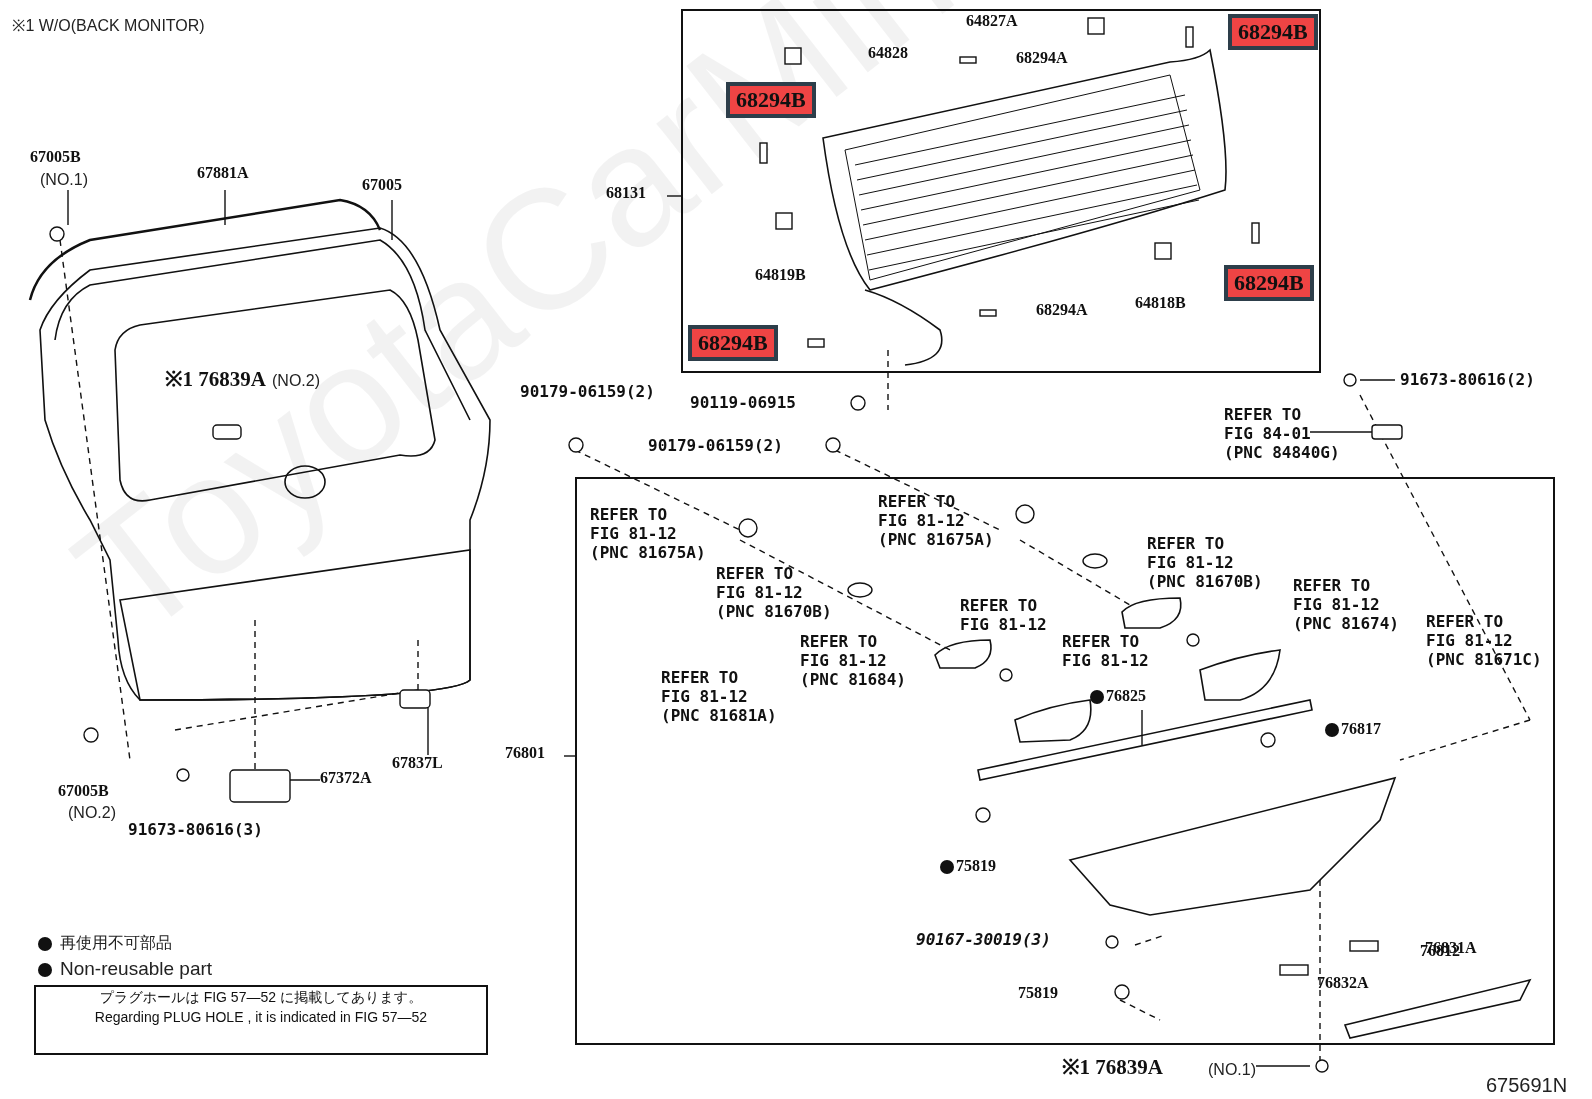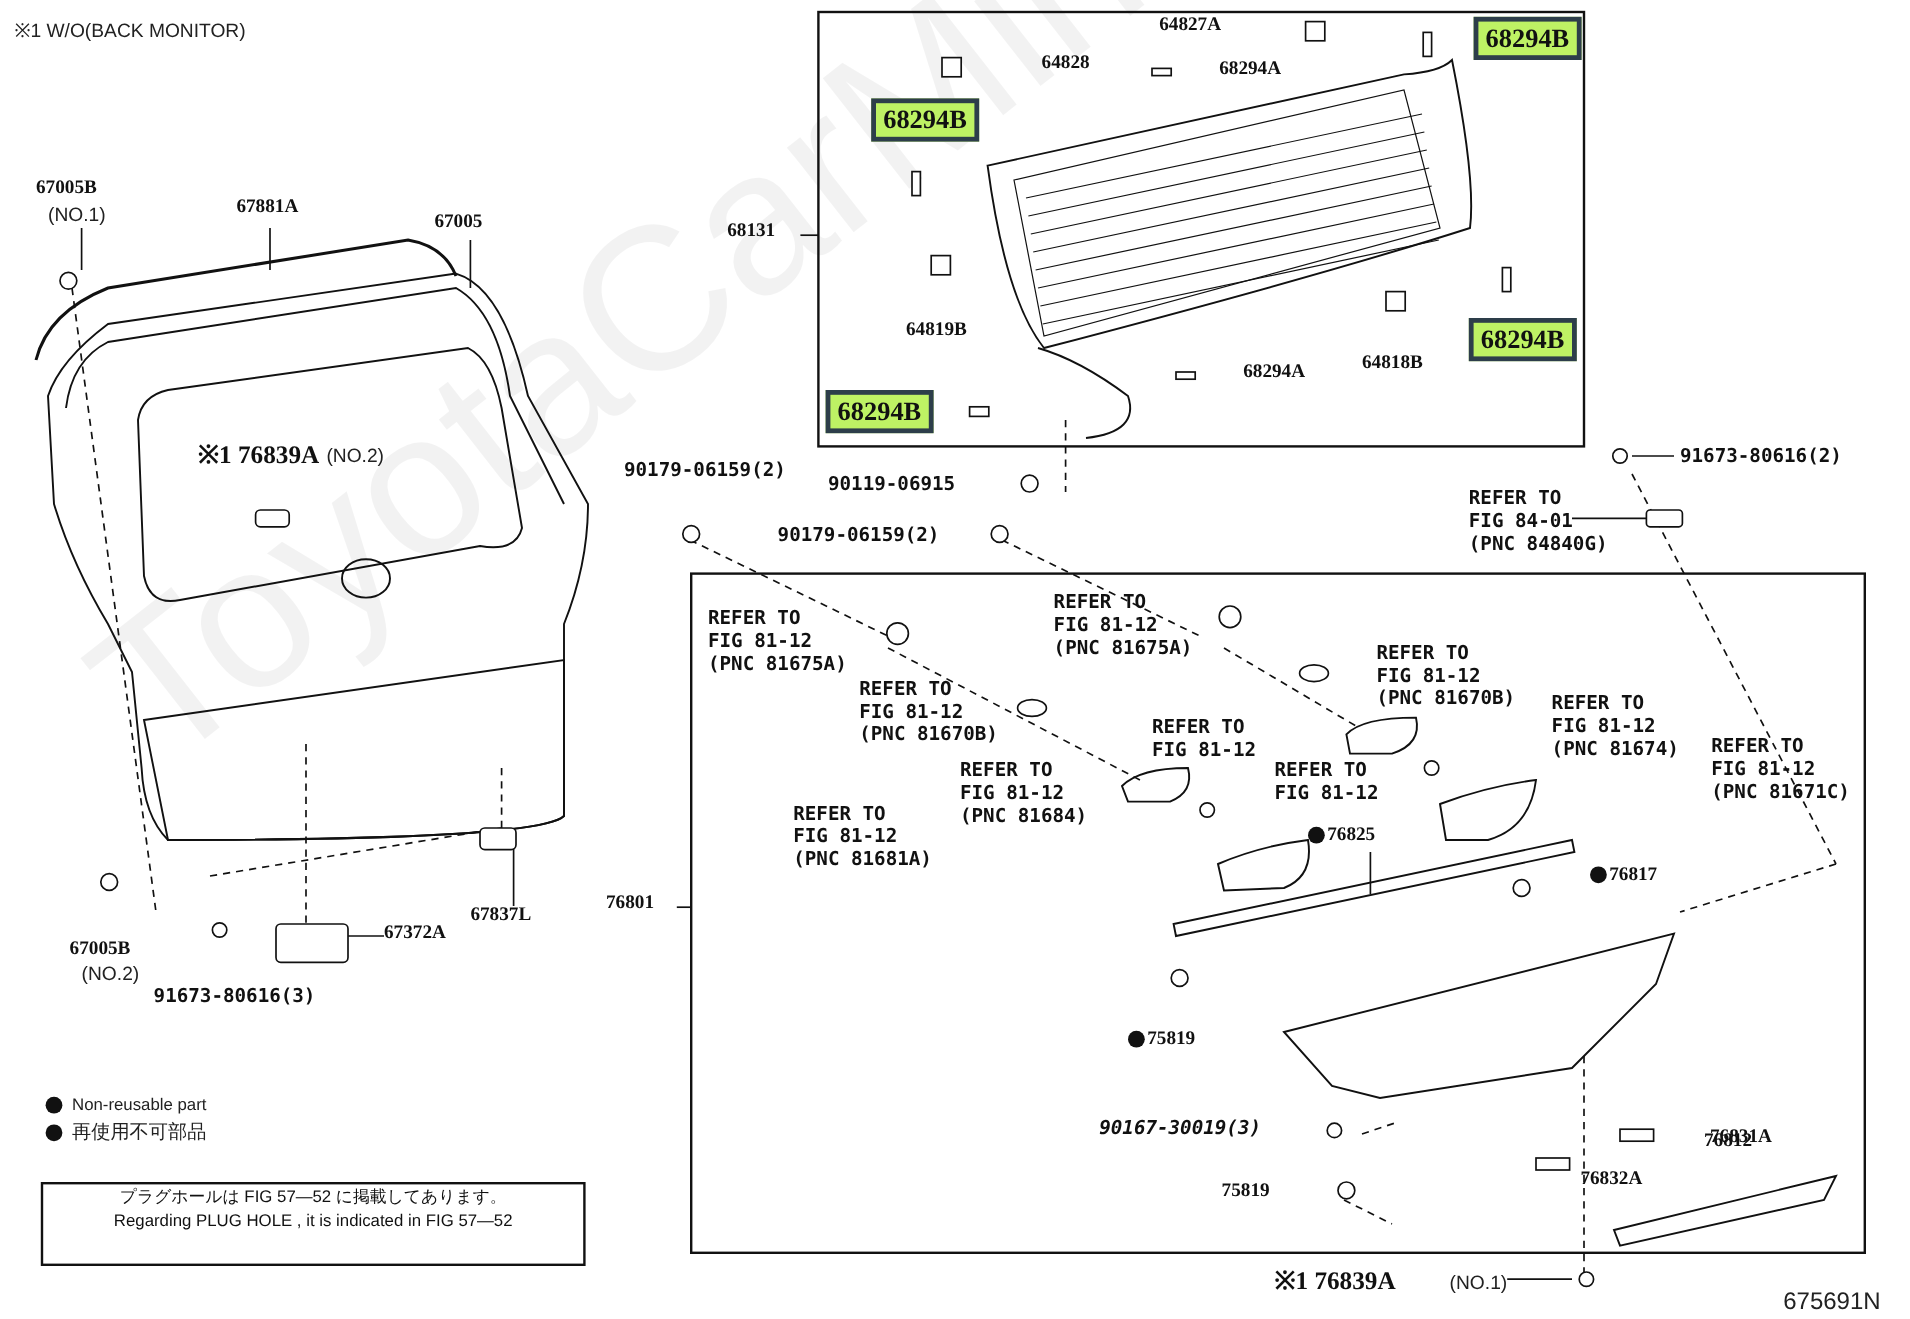--- a/index.html
+++ b/index.html
@@ -6,21 +6,21 @@
   body { width:1592px; height:1099px; position:relative; overflow:hidden;
          font-family:"DejaVu Sans Mono", monospace; color:#111; }
   .lbl { position:absolute; font-family:"Liberation Serif", serif; font-weight:bold;
          font-size:16px; letter-spacing:0px; white-space:nowrap; color:#111; line-height:1; }
   .sm  { position:absolute; font-family:"DejaVu Sans Mono", monospace; font-weight:bold;
          font-size:16px; white-space:nowrap; color:#111; line-height:1.2; }
   .sub { position:absolute; font-family:"Liberation Sans", sans-serif; font-size:16px;
          white-space:nowrap; color:#222; line-height:1; }
   .note { position:absolute; font-family:"Liberation Sans", sans-serif; font-size:15px;
           white-space:nowrap; color:#222; }
-  .hl  { position:absolute; border:4px solid #2d3e4a; padding:2px 6px; background:#bef264;
+  .hl  { position:absolute; border:4px solid #2d3e4a; padding:2px 6px; background:#ef4444;
          font-family:"Liberation Serif", serif; font-weight:bold; font-size:22px; line-height:1.1; }
   .dot { display:inline-block; width:14px; height:14px; background:#111; border-radius:50%;
          vertical-align:middle; margin-right:2px; }
   svg.draw { position:absolute; left:0; top:0; }
   .refer { position:absolute; font-family:"DejaVu Sans Mono", monospace; font-weight:bold;
            font-size:16px; line-height:19px; white-space:pre; color:#111; }
   .plug-box { position:absolute; left:34px; top:985px; width:450px; height:66px;
               border:2px solid #111; text-align:center; font-family:"Liberation Sans", sans-serif;
               font-size:14px; line-height:20px; }
   .plug-box .b { font-family:"DejaVu Sans Mono", monospace; font-weight:bold; font-size:16px; }
@@ -216,18 +216,18 @@
 <div class="lbl" style="left:1325px;top:721px;"><span class="dot"></span><span>76817</span></div>
 <div class="lbl" style="left:940px;top:858px;"><span class="dot"></span><span>75819</span></div>
 <div class="lbl" style="left:1018px;top:985px;">75819</div>
 <div class="lbl" style="left:1425px;top:916px;margin-top:24px;">76831A</div>
 <div class="lbl" style="left:1420px;top:943px;">76812</div>
 <div class="lbl" style="left:1317px;top:975px;">76832A</div>
 <div class="lbl" style="left:1062px;top:1057px;font-size:21px;">※1 76839A</div>
 <div class="sub" style="left:1208px;top:1062px;">(NO.1)</div>
 
 <div class="note" style="left:38px;top:933px;font-size:16px;"><span class="dot" style="margin-right:8px;"></span><span>再使用不可部品</span></div>
-<div class="note" style="left:38px;top:912px;font-size:14px;text-align:right;"><span class="dot" style="margin-right:8px;"></span><span>Non-reusable part</span></div>
+<div class="note" style="left:38px;top:958px;font-size:19px;text-align:right;"><span class="dot" style="margin-right:8px;"></span><span>Non-reusable part</span></div>
 
 <div class="plug-box">
   <div>プラグホールは FIG 57—52 に掲載してあります。</div>
   <div>Regarding  PLUG  HOLE , it is indicated in  FIG  57—52</div>
 </div>
 
 </body></html>

